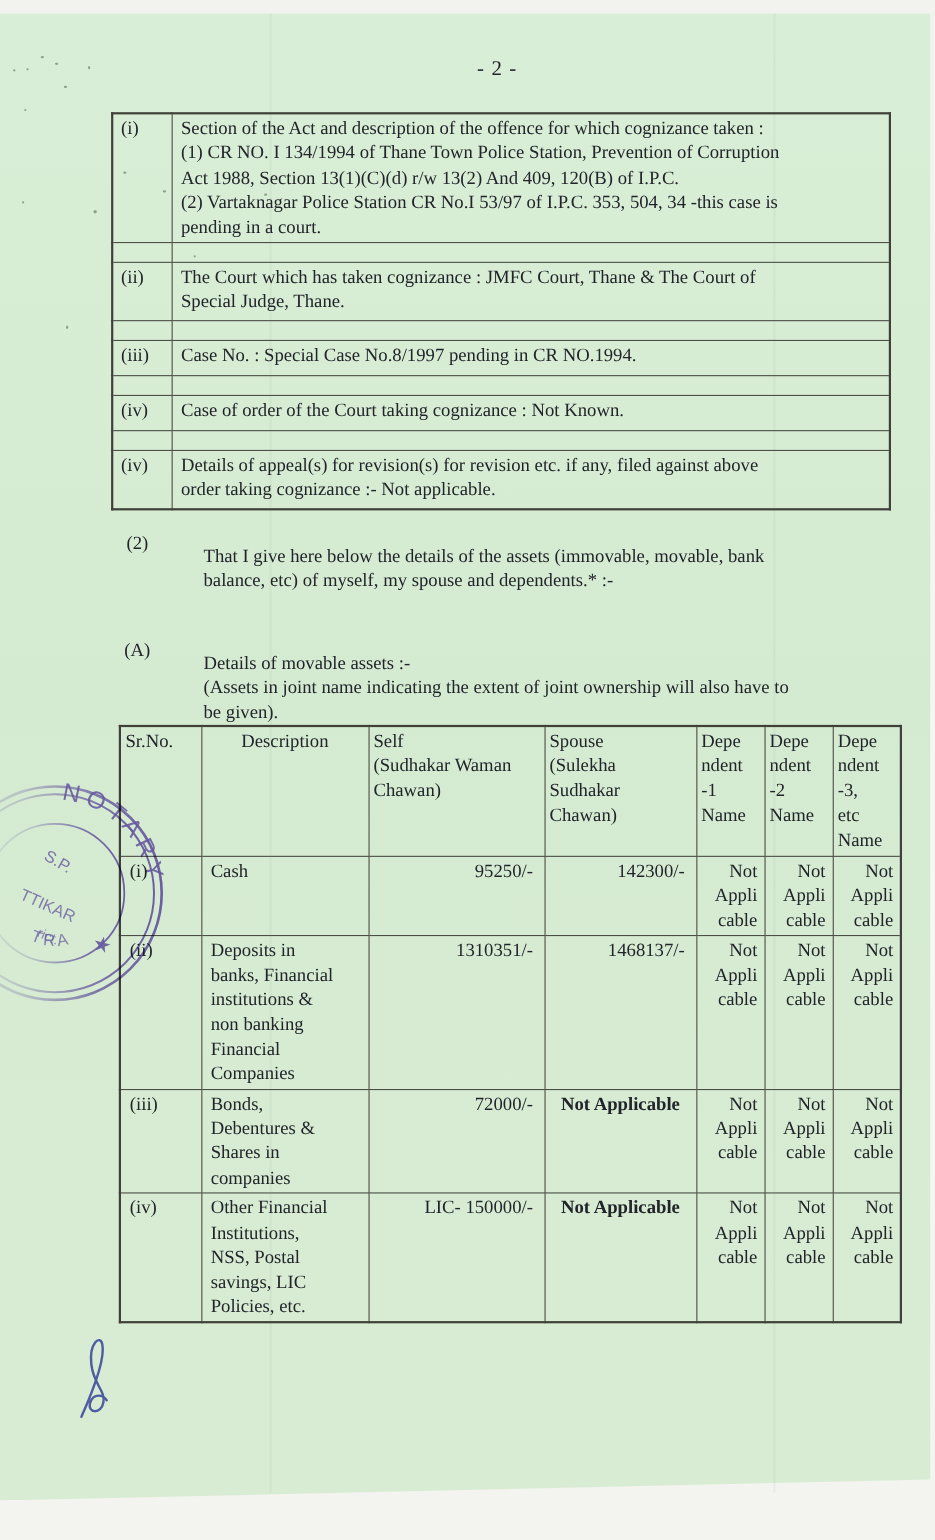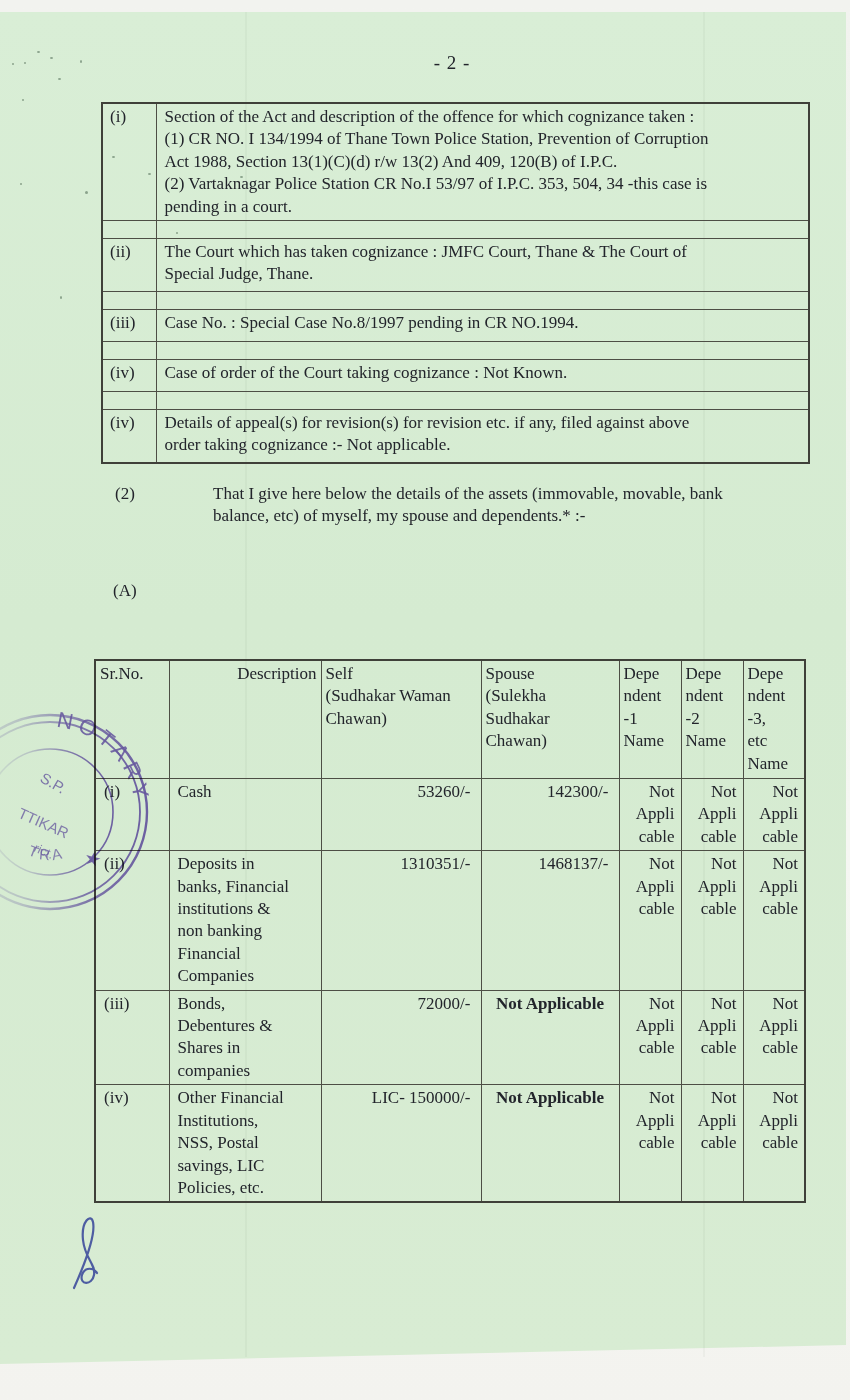--- a/index.html
+++ b/index.html
@@ -28,34 +28,34 @@
     padding:2px 8px;overflow:hidden;
   }
   .cog{left:101px;top:102px;width:709px;border:2px solid #3f4039;}
   .cog .lbl{padding-left:7px;}
   .cog tr.sp td{padding:0;height:17px;}
   .cog tr.r1 td{height:112px;}
   .cog tr.r2 td{height:48px;}
   .cog tr.r3 td{height:27px;}
   .cog tr.r4 td{height:27px;}
   .cog tr.r5 td{height:48px;}
-  .assets{left:94px;top:659px;width:710px;border:2px solid #3f4039;}
+  .assets{left:108px;top:659px;width:710px;border:2px solid #3f4039;}
   .assets th{text-align:left;padding:2px 4px;}
   .assets tr.hdr th{height:113px;}
   .assets tr.units td{text-align:center;padding:1px 4px;height:21px;}
   .assets td.num{text-align:right;padding-right:10px;}
   .assets td.ctr{text-align:center;font-weight:bold;}
   .assets td.dep{padding:2px 6px;text-align:right;}
   .assets tr.ri td{height:64px;}
   .assets tr.rii td{height:131px;}
   .assets tr.riii td{height:86px;}
   .assets tr.riv td{height:108px;}
   .clause{position:absolute;font-size:17px;line-height:22.4px;}
   .clause .cl-label{position:absolute;left:0;top:0;}
-  .clause .cl-text{position:absolute;left:70px;top:0;width:606px;margin-left:28px;}
+  .clause .cl-text{position:absolute;left:70px;top:12px;width:606px;}
   .c2{left:115px;top:483px;width:690px;height:60px;}
   .cA{left:113px;top:580px;width:700px;height:80px;}
   .stamp-svg{position:absolute;left:-45px;top:695px;mix-blend-mode:multiply;}
   .stamp-text{font-family:"Liberation Sans",sans-serif;}
   .sig-svg{position:absolute;left:62px;top:1212px;}
 </style>
 </head>
 <body>
 
 <div class="paper"></div>
@@ -131,36 +131,39 @@
 </table>
 
 <div class="clause c2">
   <span class="cl-label">(2)</span>
   <span class="cl-text preline">That I give here below the details of the assets (immovable, movable, bank
 balance, etc) of myself, my spouse and dependents.* :-</span>
 </div>
 
 <div class="clause cA">
   <span class="cl-label">(A)</span>
+  <span class="cl-text preline" style="left:72px">Details of movable assets :-
+(Assets in joint name indicating the extent of joint ownership will also have to
+be given).</span>
 </div>
 
 <table class="doc-table assets">
   <colgroup>
     <col style="width:74px">
       <col style="width:152px">
       <col style="width:160px">
     <col style="width:138px">
       <col style="width:62px">
       <col style="width:62px">
       <col style="width:62px">
   </colgroup>
   <tbody>
     <tr class="hdr">
       <th style="text-align:left">Sr.No.</th>
-      <th style="text-align:right">Description</th>
+      <th style="text-align:center">Description</th>
       <th class="preline">Self
 (Sudhakar Waman
 Chawan)</th>
       <th class="preline">Spouse
 (Sulekha
 Sudhakar
 Chawan)</th>
       <th class="preline">Depe
 ndent
 -1
@@ -171,21 +174,21 @@
 Name</th>
       <th class="preline">Depe
 ndent
 -3,
 etc
 Name</th>
     </tr>
     <tr class="ri">
       <td>(i)</td>
       <td class="preline">Cash</td>
-      <td class="num">53260/-</td>
+      <td class="num">95250/-</td>
       <td class="num">142300/-</td>
       <td class="dep preline">Not
 Appli
 cable</td>
       <td class="dep preline">Not
 Appli
 cable</td>
       <td class="dep preline">Not
 Appli
 cable</td>

